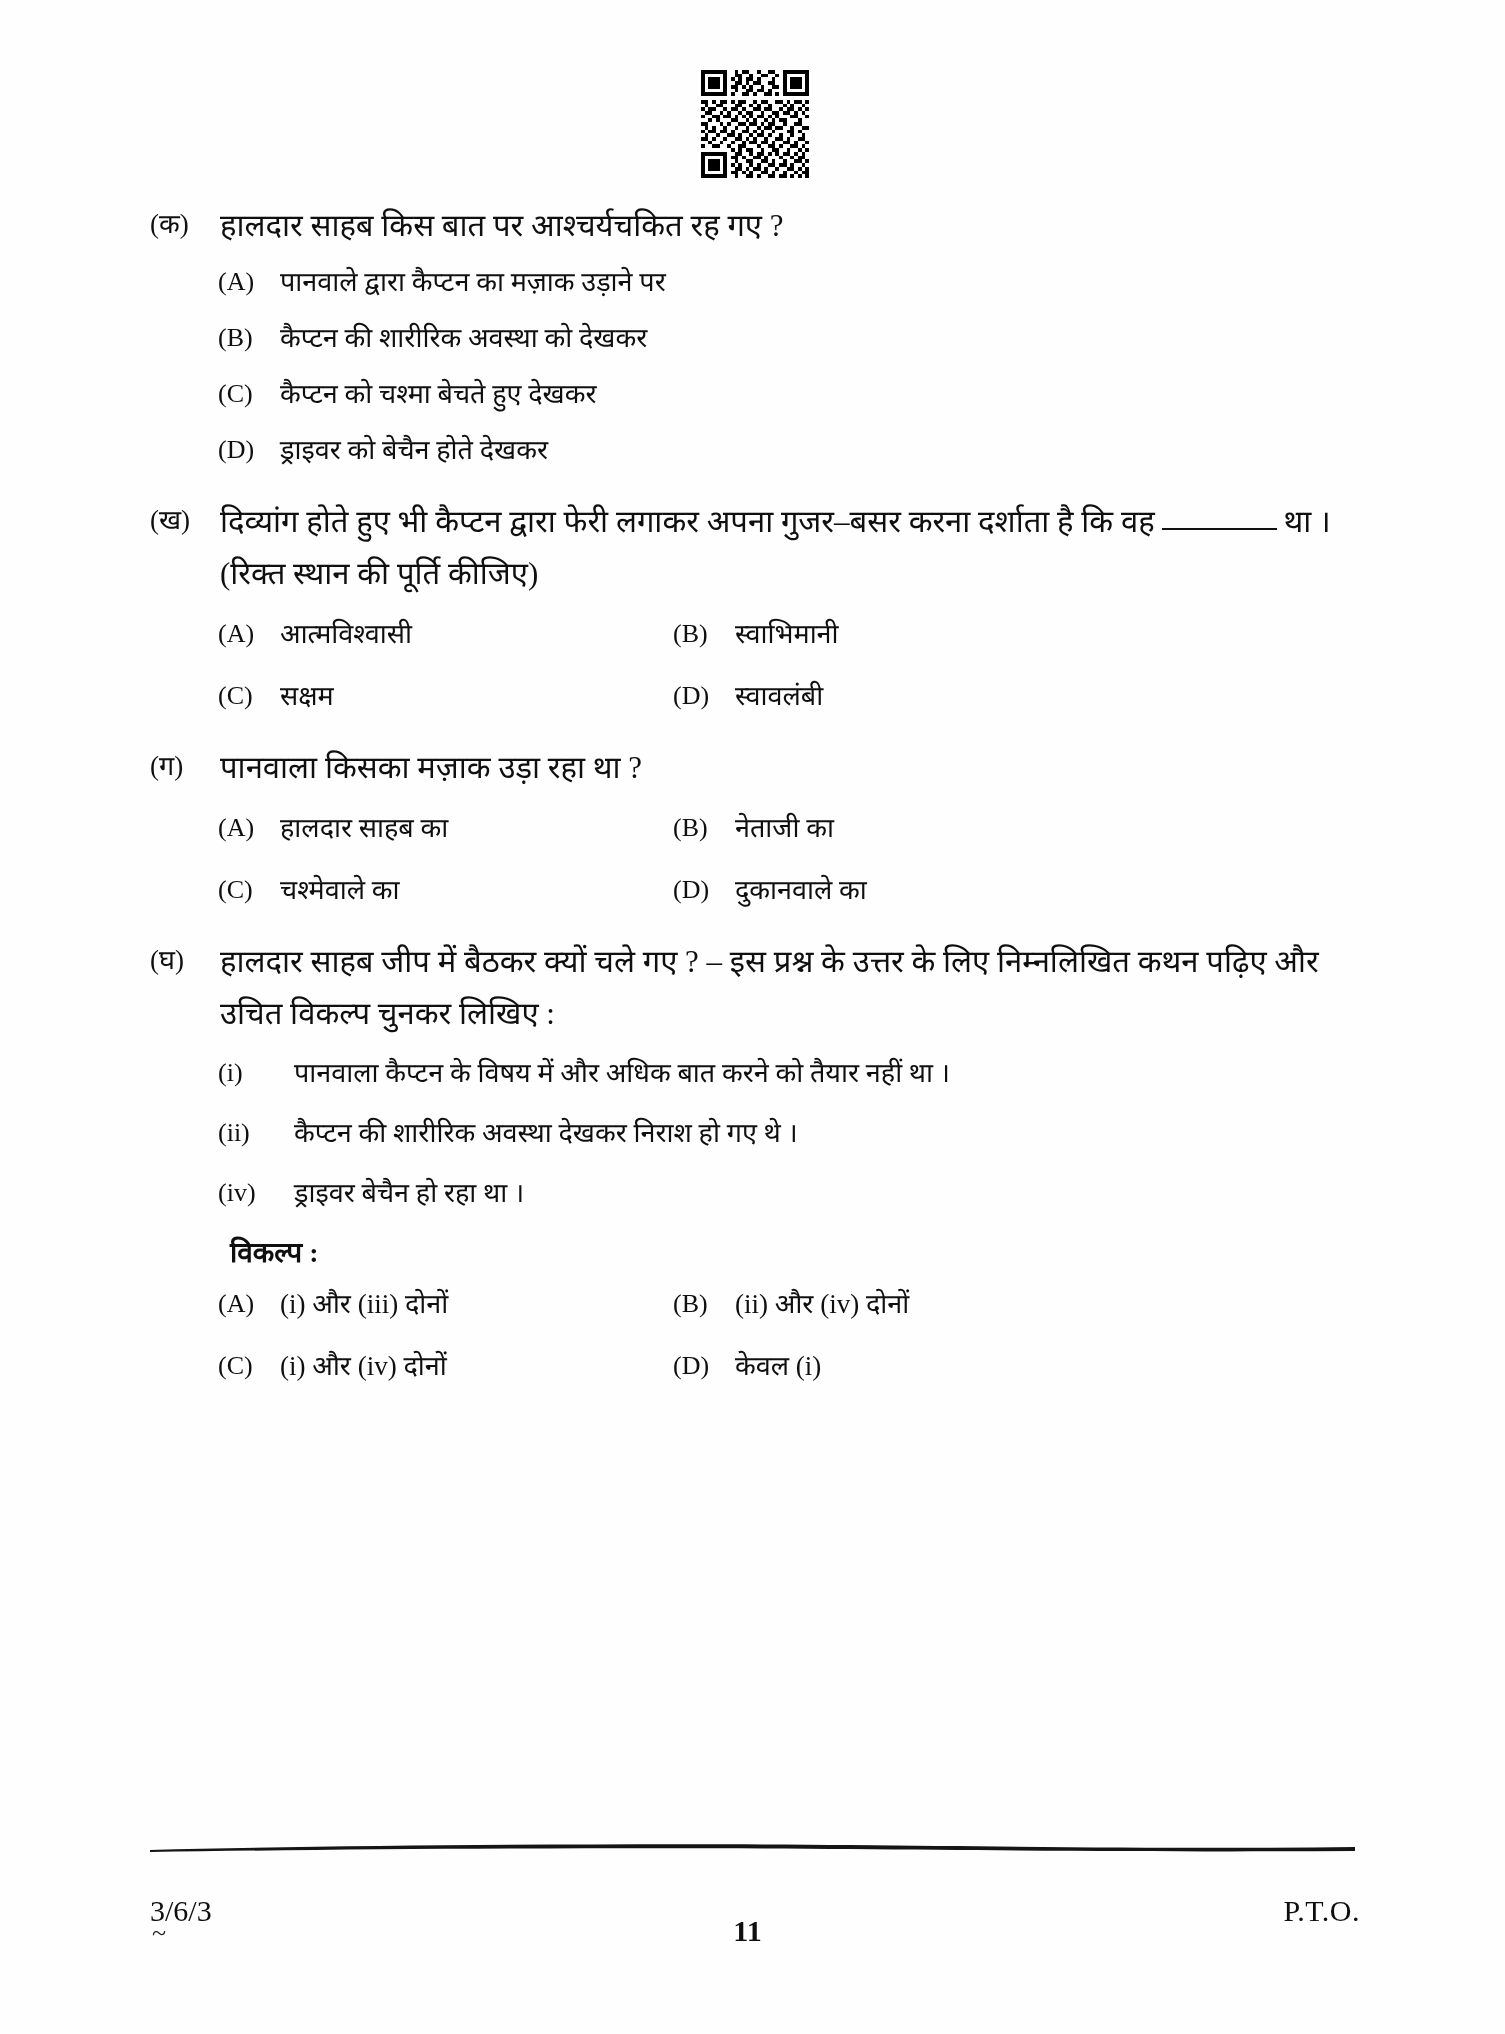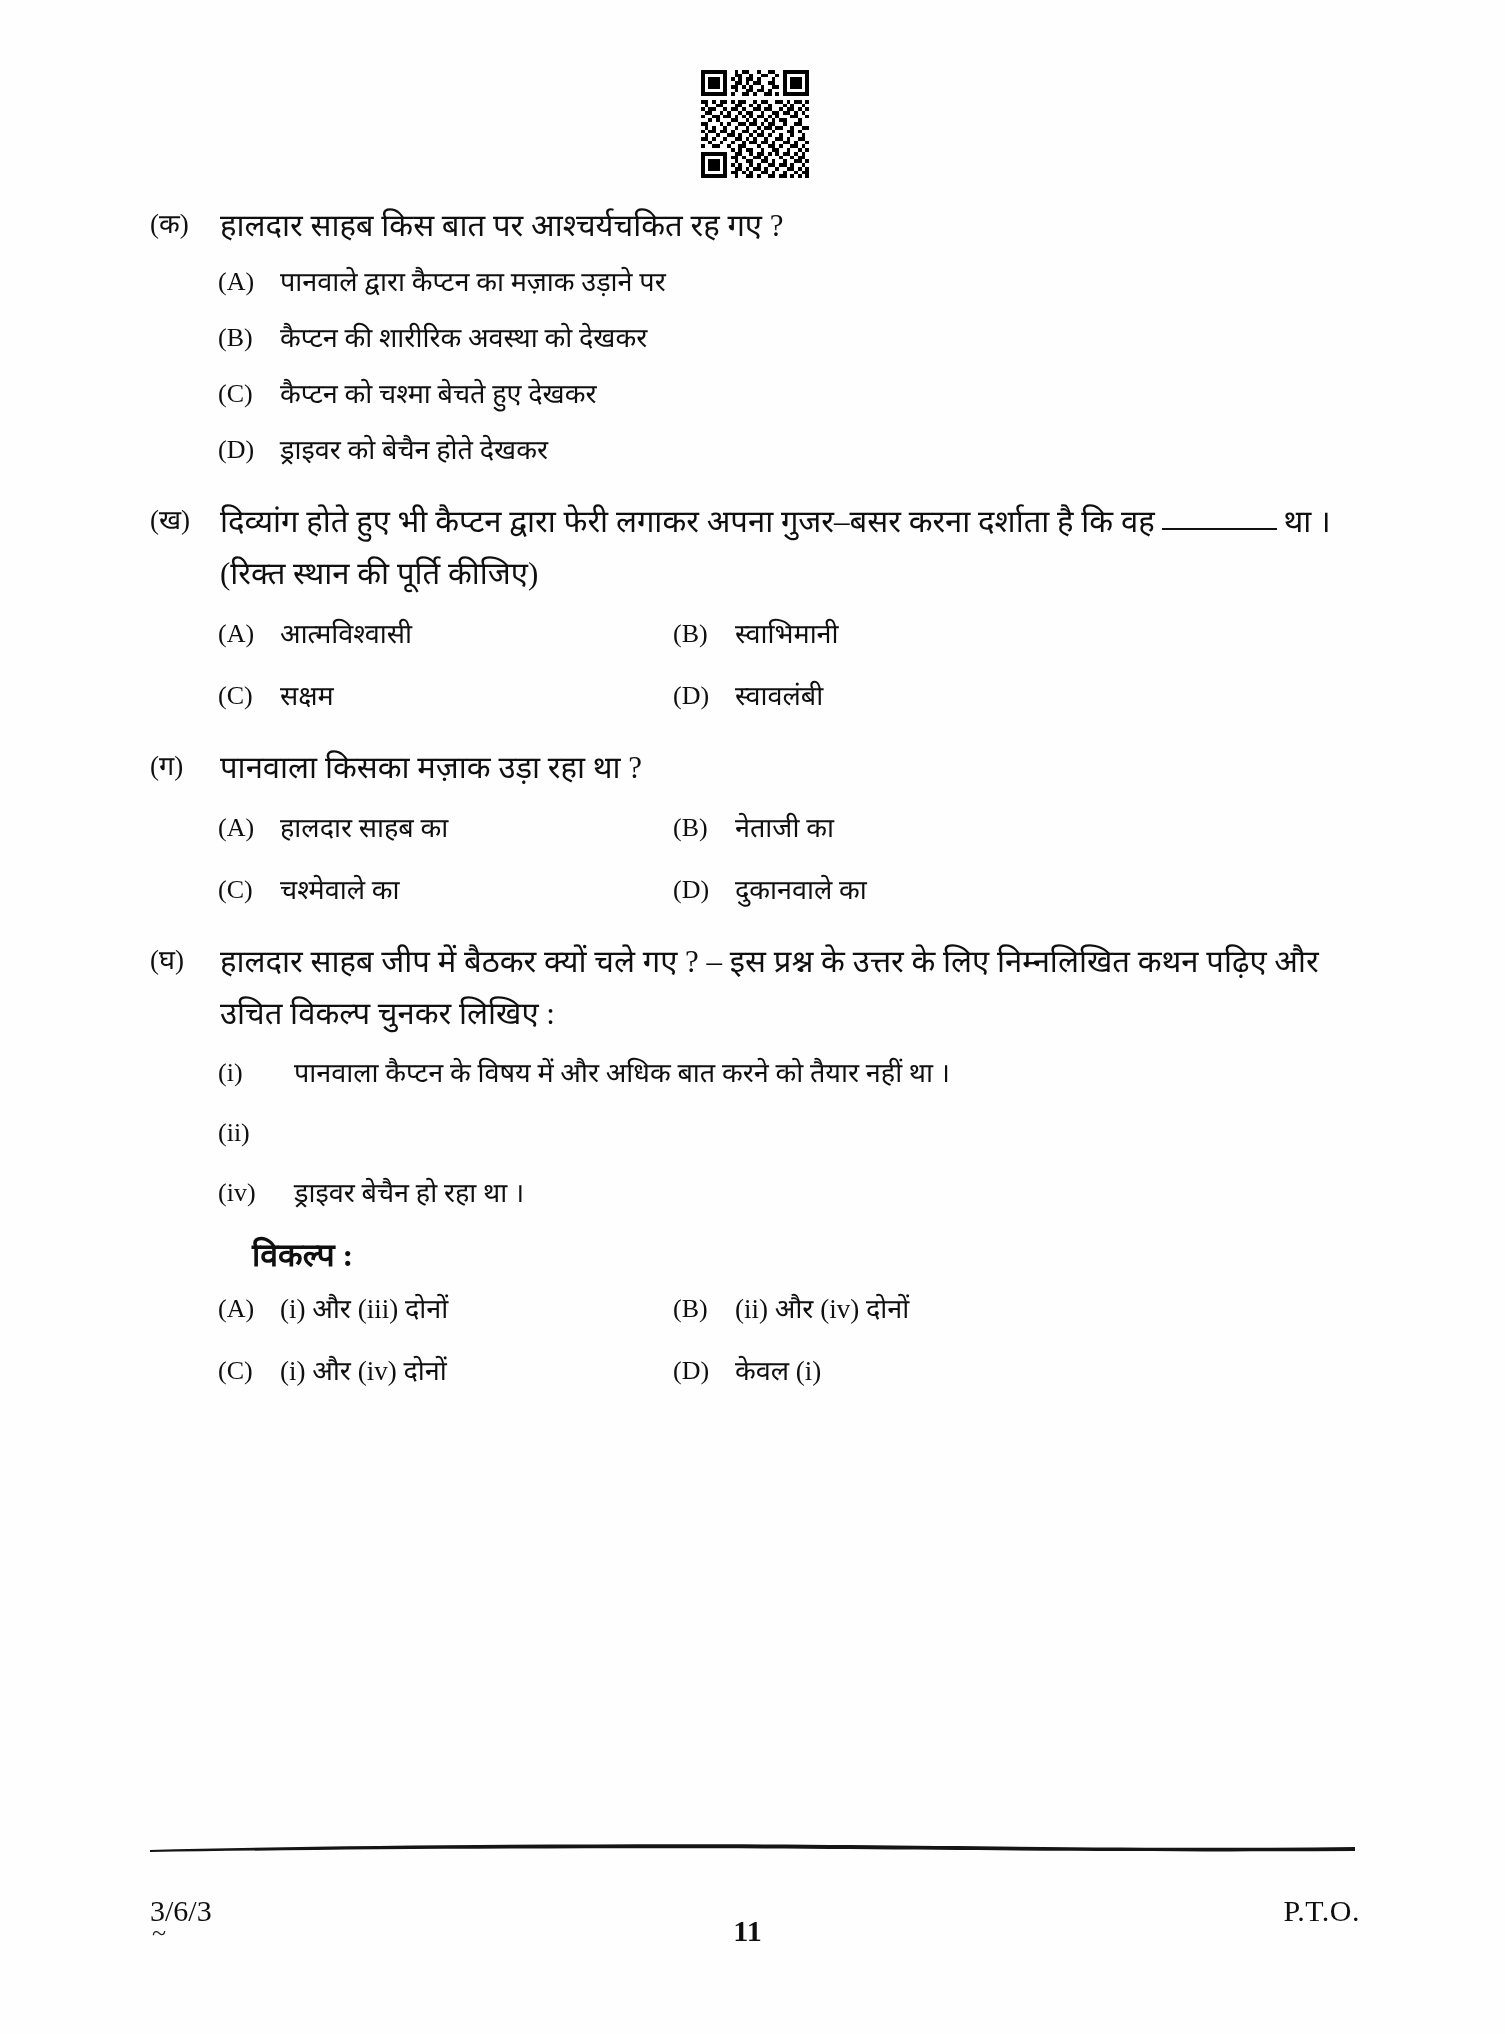--- a/index.html
+++ b/index.html
@@ -110,24 +110,24 @@
   .stmt-key {
     flex: 0 0 76px;
     font-size: 26px;
     line-height: 42px;
   }
   .stmt-text {
     font-size: 27px;
     line-height: 42px;
   }
   .vikalp {
-    margin-left: 102px;
+    margin-left: 80px;
     margin-top: 18px;
     margin-bottom: 14px;
-    font-size: 32px;
+    font-size: 28px;
     font-weight: bold;
   }
   
   .rule {
     position: absolute;
     left: 150px;
     top: 1843px;
     width: 1205px;
     height: 10px;
   }
@@ -496,20 +496,21 @@
         <div class="qlabel">(घ)</div>
         <div class="qtext">हालदार साहब जीप में बैठकर क्यों चले गए ? – इस प्रश्न के उत्तर के लिए निम्नलिखित कथन पढ़िए और उचित विकल्प चुनकर लिखिए :</div>
       </div>
       <div class="stmts">
         <div class="stmt-row">
           <div class="stmt-key">(i)</div>
           <div class="stmt-text">पानवाला कैप्टन के विषय में और अधिक बात करने को तैयार नहीं था ।</div>
         </div>
         <div class="stmt-row">
           <div class="stmt-key">(ii)</div>
+          <div class="stmt-text">कैप्टन की शारीरिक अवस्था देखकर निराश हो गए थे ।</div>
         </div>
         <div class="stmt-row">
           <div class="stmt-key">(iv)</div>
           <div class="stmt-text">ड्राइवर बेचैन हो रहा था ।</div>
         </div>
       </div>
       <div class="vikalp">विकल्प :</div>
       <div class="opts-grid" style="margin-top:4px;">
         <div class="opt-pair">
           <div class="opt-cell first">

